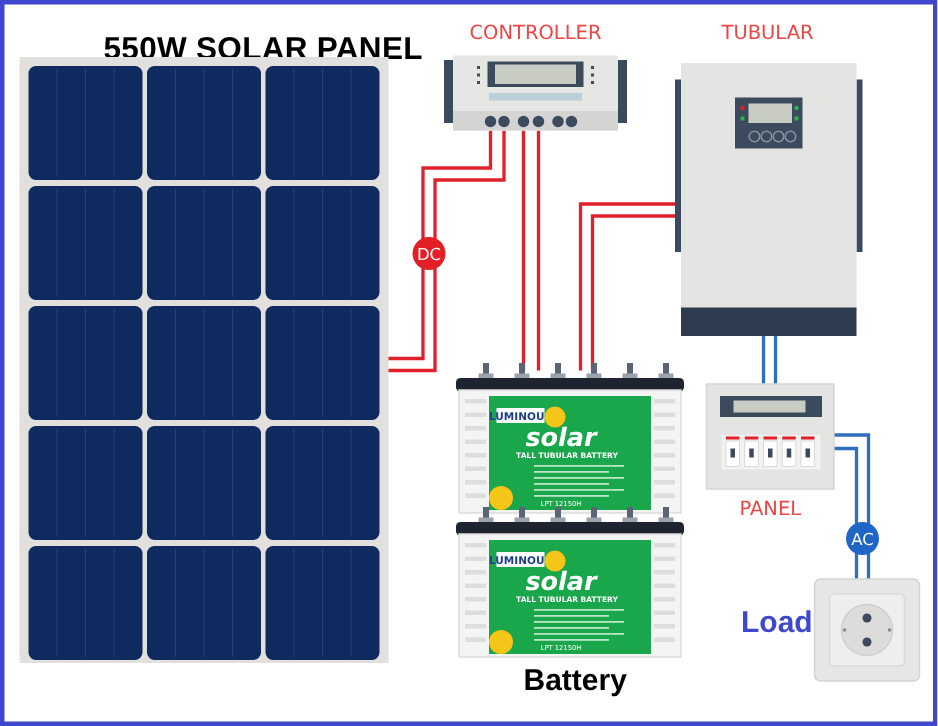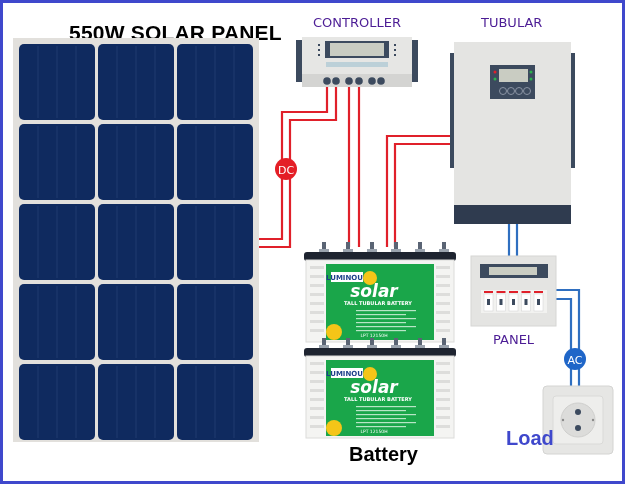--- a/index.html
+++ b/index.html
@@ -1,20 +1,20 @@
 <!DOCTYPE html>
 <html><head>
 <meta charset="utf-8">
 <style>
   html, body { margin: 0; padding: 0; background: #ffffff; }
   body { width: 625px; height: 484px; position: relative; overflow: hidden; font-family: "Liberation Sans", sans-serif; }
   .frame { position: absolute; left: 0; top: 0; width: 619px; height: 478px; border: 3px solid #3f48cc; background: #fff; }
   .abs { position: absolute; }
   .title { left: 27px; top: 21px; font-size: 21px; font-weight: bold; color: #000; letter-spacing: 0.2px; margin-left: 42px; }
-  .label-sm { font-size: 13px; color: #4c1d95; font-family: "DejaVu Sans", sans-serif; }
+  .label-sm { font-size: 13px; color: #ef4444; font-family: "DejaVu Sans", sans-serif; }
   .label-big { font-size: 20px; font-weight: bold; }
   svg text { font-family: "DejaVu Sans", sans-serif; }
 </style>
 </head>
 <body>
 
 <div class="frame"></div>
 
 <div class="abs title">550W SOLAR PANEL</div>
 
@@ -294,13 +294,13 @@
         <circle cx="334" cy="428" r="8" fill="#f5c518"></circle>
         <text x="374" y="433" text-anchor="middle" font-size="4.5" fill="#ffffff">LPT 12150H</text>
       </g>
     </g>
 </svg>
 
 <div class="abs label-sm" style="left:313px;top:15px;">CONTROLLER</div>
 <div class="abs label-sm" style="left:481px;top:15px;">TUBULAR</div>
 <div class="abs label-sm" style="left:493px;top:332px;">PANEL</div>
 <div class="abs label-big" style="left:349px;top:443px;color:#000;text-align:center;">Battery</div>
-<div class="abs label-big" style="left:494px;top:427px;color:#3f48cc;margin-left:12px;">Load</div>
+<div class="abs label-big" style="left:494px;top:404px;color:#3f48cc;">Load</div>
 
 </body></html>

